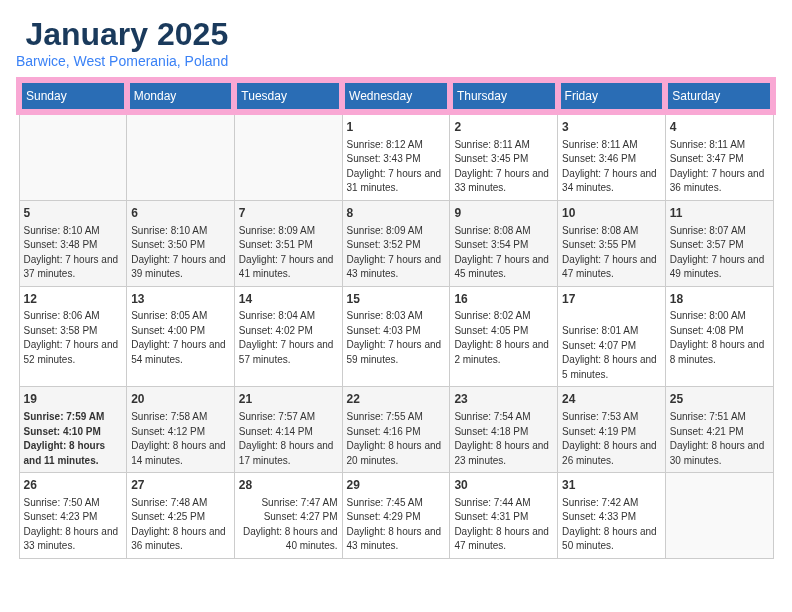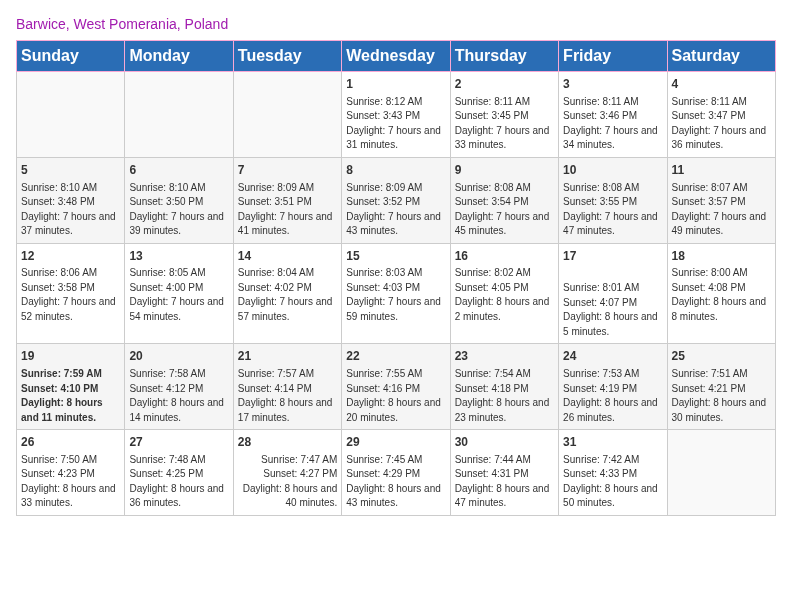--- a/index.html
+++ b/index.html
@@ -20,35 +20,35 @@
       text-align: right;
     }
     .title-block h1 {
       font-size: 32px;
       font-weight: bold;
       color: #1a3a5c;
     }
     .title-block h2 {
       font-size: 14px;
       font-weight: normal;
-      color: #a21caf;
+      color: #3b82f6;
     }
     .calendar {
       width: 100%;
       border-collapse: collapse;
       font-size: 11px;
     }
     .calendar thead tr th {
       background: #2a6db5;
       color: #fff;
       padding: 6px 4px;
       text-align: left;
-      font-size: 16px;
-      font-weight: bold;
-      border: 1px solid #f9a8d4;
+      font-size: 12px;
+      font-weight: normal;
+      border: 6px solid #f9a8d4;
     }
     .calendar tbody tr td {
       vertical-align: top;
       border: 1px solid #ccc;
       padding: 4px;
       width: 108px;
       min-height: 70px;
       background: #fff;
       color: #333;
       font-size: 10.5px;
@@ -75,20 +75,21 @@
     .logo-container {
       display: flex;
       align-items: center;
     }
   </style>
 </head>
 <body>
 
 <div class="header">
   <div class="title-block">
+    <h1>January 2025</h1>
     <h2>Barwice, West Pomerania, Poland</h2>
   </div>
 </div>
 
 <table class="calendar">
   <thead>
     <tr>
     <th>Sunday</th>
         <th>Monday</th>
         <th>Tuesday</th>

